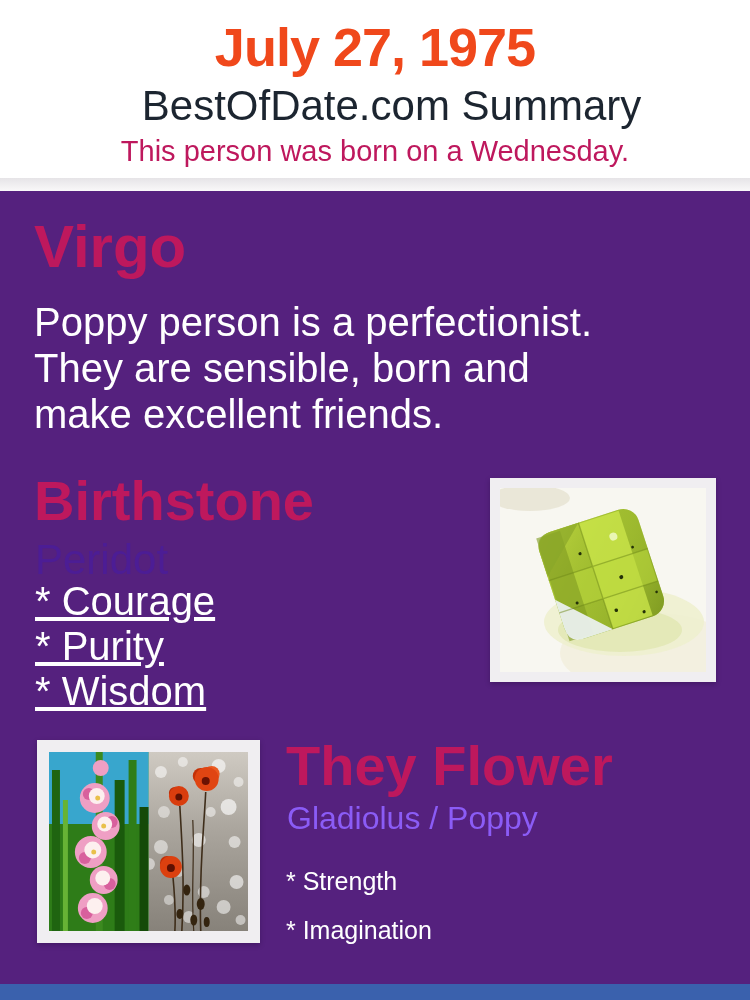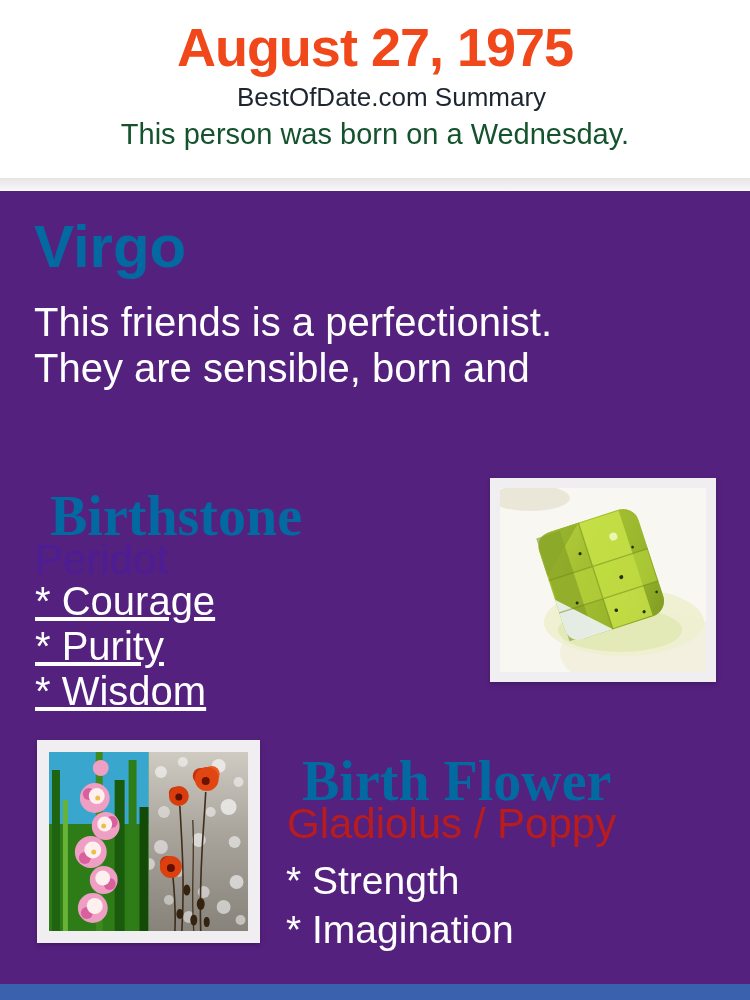--- a/index.html
+++ b/index.html
@@ -17,97 +17,98 @@
     position: absolute; top: 0; left: 0; width: 750px; height: 178px;
     background: #ffffff; text-align: center;
   }
   .date-title {
     margin: 16px 0 0 0;
     font-size: 54px; line-height: 1.15; font-weight: 700;
     color: #F0481B; letter-spacing: -1px;
   }
   .site-summary {
     margin: 6px 0 0 0;
-    font-size: 26px; line-height: 1.05; font-weight: 400;
+    font-size: 42px; line-height: 1.05; font-weight: 400;
     color: #1C2530;
     padding-left: 33px;
   }
   .weekday-note {
     margin: 9px 0 16px 0;
     font-size: 29px; line-height: 1.0; font-weight: 400;
-    color: #14532d;
+    color: #be185d;
   }
   .divider {
     position: absolute; top: 178px; left: 0; width: 750px; height: 13px;
     background: linear-gradient(#e6e4e7, #f9f8f9);
   }
   
   .panel {
     position: absolute; top: 191px; left: 0; width: 750px; height: 793px;
     background: #55217E;
   }
   .footer-bar {
     position: absolute; top: 984px; left: 0; width: 750px; height: 16px;
     background: #3A61AD;
   }
-  .heading-light { color: #0369a1; font-weight: 700; text-align: right; }
+  .heading-light { color: #be185d; font-weight: 700; text-align: right; }
   .zodiac-sign {
     position: absolute; left: 34px; top: 214px;
     font-size: 60px; line-height: 1.1; margin: 0;
   }
   .zodiac-desc {
     position: absolute; left: 34px; top: 299px; width: 660px;
     color: #ffffff; font-size: 40px; line-height: 46px; font-weight: 400;
   }
-  .section-heading { font-size: 56px; line-height: 1.1; margin: 16px; font-family: Liberation Serif, serif; }
+  .section-heading { font-size: 56px; line-height: 1.1; margin: 0; }
   .birthstone-heading { position: absolute; left: 34px; top: 470px; }
   .birthstone-name {
     position: absolute; left: 35px; top: 537px;
     color: #4c1d95; font-size: 42px; font-weight: 400; line-height: 1.1;
   }
   .traits { position: absolute; margin: 0; padding: 0; list-style: none; color: #ffffff; }
   .birthstone-traits { left: 35px; top: 584px; font-size: 40px; text-decoration: underline; }
   .birthstone-traits li { height: 45px; line-height: 34px; }
-  .birthflower-traits { left: 286px; top: 863px; font-size: 39px; }
+  .birthflower-traits { left: 286px; top: 863px; font-size: 25px; }
   .birthflower-traits li { height: 49px; line-height: 36px; }
   
   .photo-frame {
     position: absolute; background: #f0eef1;
     box-shadow: 0 2px 5px rgba(20,5,40,0.28);
   }
   .peridot-frame { left: 490px; top: 478px; width: 226px; height: 204px; padding: 10px; }
   .flower-frame  { left: 37px;  top: 740px; width: 223px; height: 203px; padding: 12px; }
   .photo-inner { width: 100%; height: 100%; display: flex; }
   .photo-inner svg { display: block; height: 100%; }
   
   .birthflower-heading { position: absolute; left: 286px; top: 735px; }
   .birthflower-name {
     position: absolute; left: 287px; top: 801px;
-    color: #b91c1c; font-size: 42px; font-weight: 400; line-height: 1.1;
+    color: #8b5cf6; font-size: 32px; font-weight: 400; line-height: 1.1;
   }
 </style>
 </head>
 <body>
 
 <div class="card">
 
   <div class="header">
-    <h1 class="date-title">August 27, 1975</h1>
+    <h1 class="date-title">July 27, 1975</h1>
     <div class="site-summary">BestOfDate.com Summary</div>
     <div class="weekday-note">This person was born on a Wednesday.</div>
   </div>
 
   <div class="divider"></div>
 
   <div class="panel"></div>
 
   <h2 class="zodiac-sign heading-light">Virgo</h2>
   <div class="zodiac-desc">
-    <div>This friends is a perfectionist.</div>
+    <div>Poppy person is a perfectionist.</div>
     <div>They are sensible, born and</div>
+    <div>make excellent friends.</div>
   </div>
 
   <h2 class="section-heading birthstone-heading heading-light">Birthstone</h2>
   <div class="birthstone-name">Peridot</div>
   <ul class="traits birthstone-traits">
     <li>* Courage</li>
     <li>* Purity</li>
     <li>* Wisdom</li>
   </ul>
 
@@ -232,21 +233,21 @@
           <circle cx="30" cy="44" r="10" fill="#d93d0e"></circle>
           <circle cx="30" cy="45" r="3.5" fill="#5f1002"></circle>
           <circle cx="18" cy="111" r="7" fill="#c02d05"></circle>
           <circle cx="22" cy="115" r="11" fill="#dc400f"></circle>
           <circle cx="22" cy="116" r="4" fill="#5f1002"></circle>
         </g>
       </svg>
     </div>
   </div>
 
-  <h2 class="section-heading birthflower-heading heading-light">Birth Flower</h2>
+  <h2 class="section-heading birthflower-heading heading-light">They Flower</h2>
   <div class="birthflower-name">Gladiolus / Poppy</div>
   <ul class="traits birthflower-traits">
     <li>* Strength</li>
     <li>* Imagination</li>
   </ul>
 
   <div class="footer-bar"></div>
 
 </div>
 

